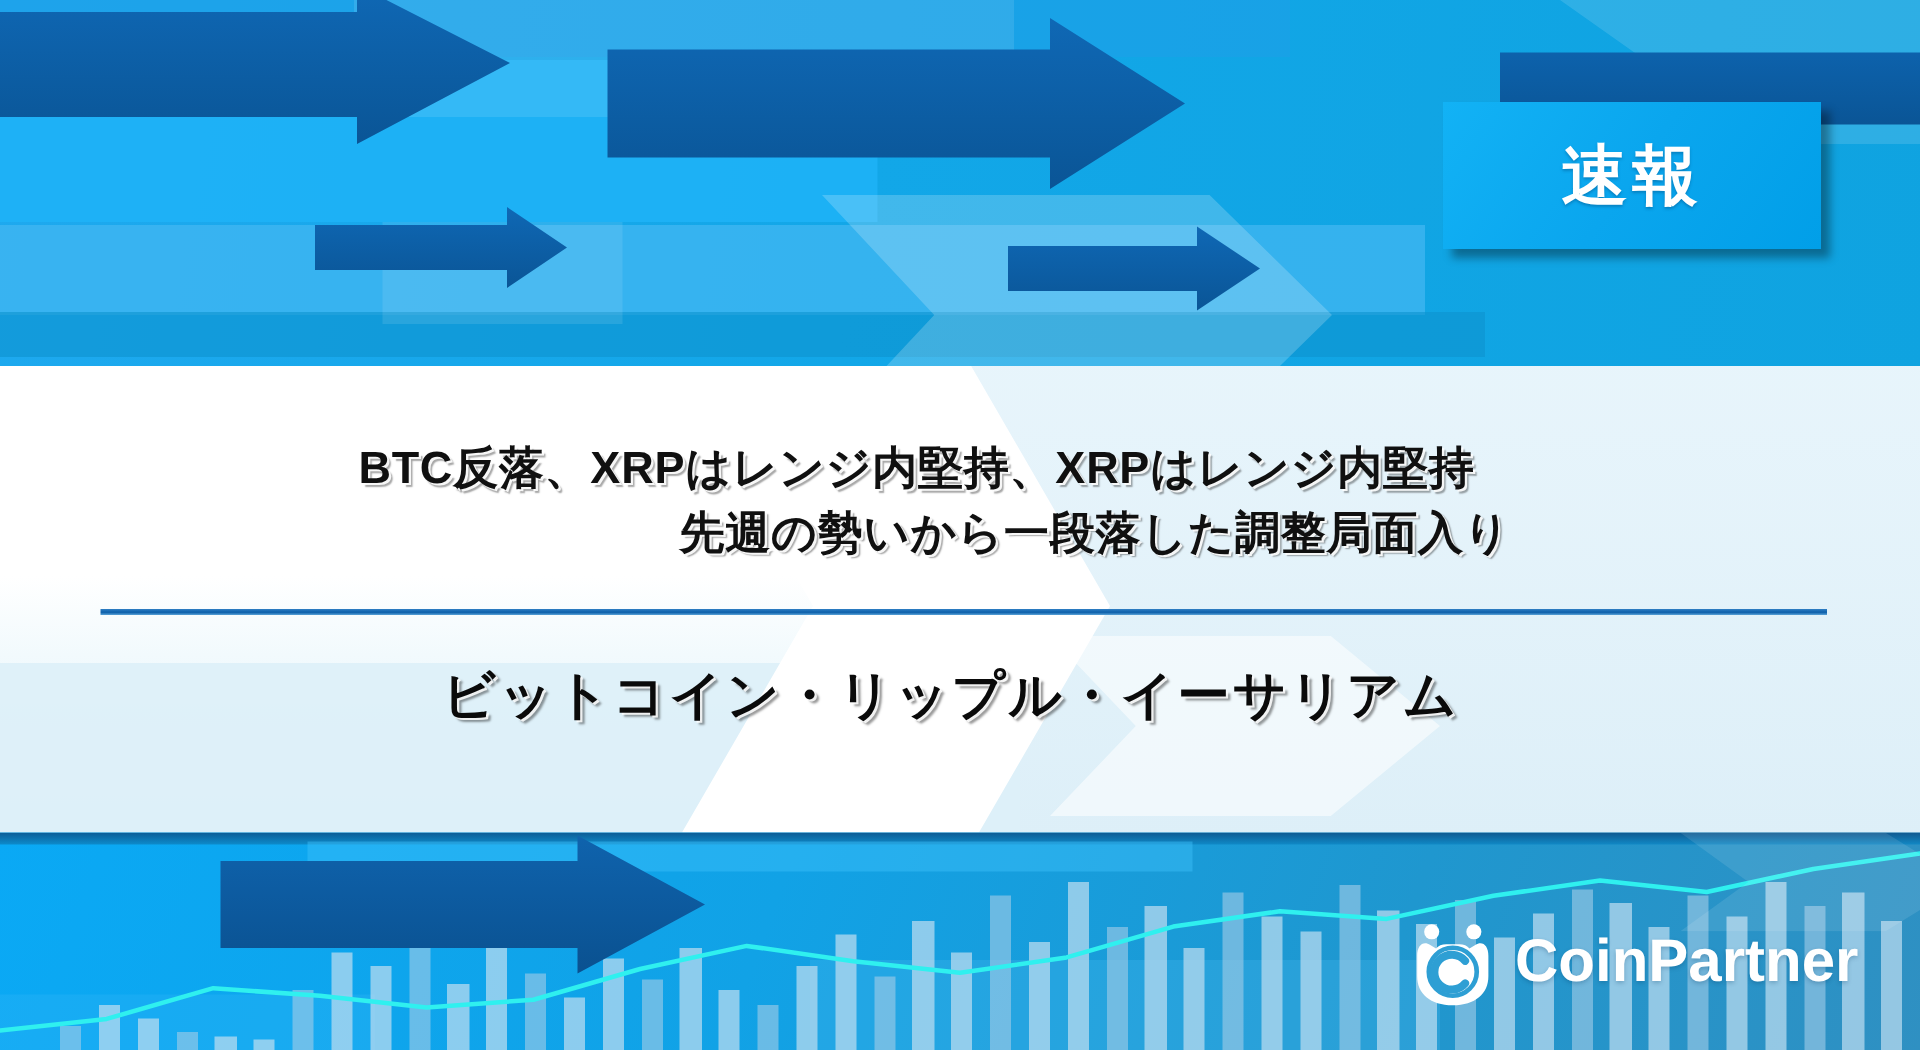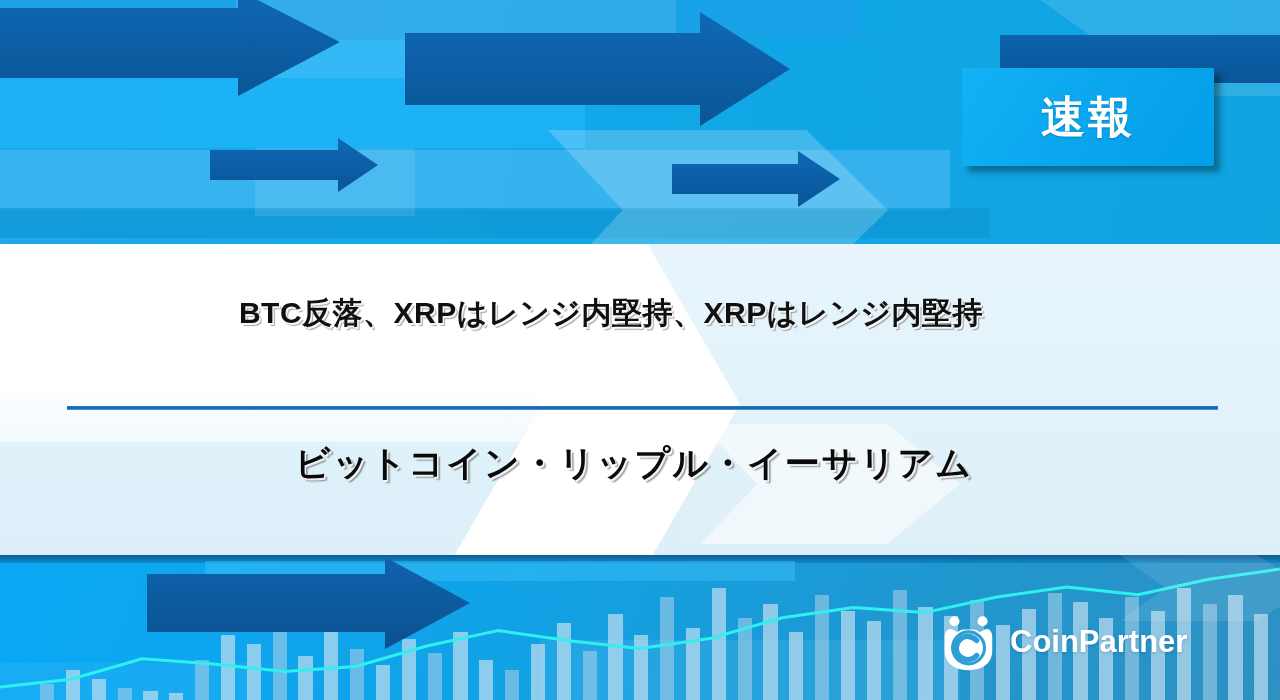--- a/index.html
+++ b/index.html
@@ -157,21 +157,21 @@
     text-shadow:0 1px 2px rgba(0,60,110,.35);
   }
 
   
   .logo {
     position:absolute; left:938px; top:612px; z-index:30;
     display:flex; align-items:center; gap:10px;
   }
   .logo-mark { width:62px; height:62px; position:relative; }
   .logo-text {
-    font-size:31px; font-weight:600; color:#ffffff; letter-spacing:0px;
+    font-size:40px; font-weight:600; color:#ffffff; letter-spacing:0px;
     line-height:1; padding-bottom:4px;
     text-shadow:0 1px 3px rgba(0,50,90,.25);
   }
 </style>
 </head>
 <body>
 
 <div class="stage">
 
   <div class="band-top">
@@ -210,20 +210,21 @@
 
   <div class="band-mid">
     <div class="mid-tint-right"></div>
     <div class="mid-tint-left-low"></div>
     <div class="mid-white-chevron"></div>
     <div class="mid-soft-chev"></div>
   </div>
 
   <div class="title-wrap">
     <div class="title-line l1">BTC反落、XRPはレンジ内堅持、XRPはレンジ内堅持</div>
+    <div class="title-line l2">先週の勢いから一段落した調整局面入り</div>
   </div>
 
   <div class="divider"></div>
 
   <div class="subtitle">ビットコイン・リップル・イーサリアム</div>
 
   <div class="band-bot">
     <div class="bot-topline"></div>
     <div class="bot-lite-1"></div>
     <div class="bot-lite-2"></div>

